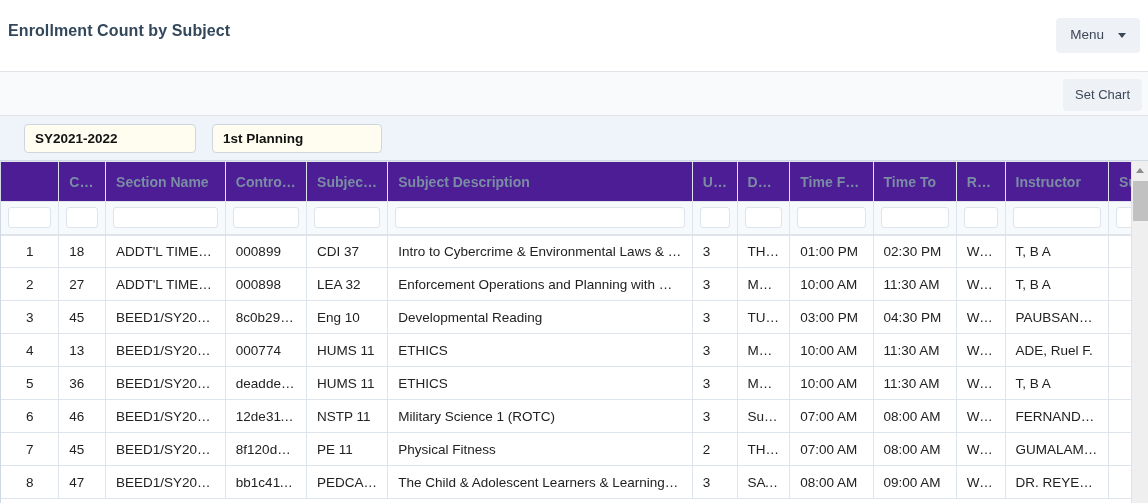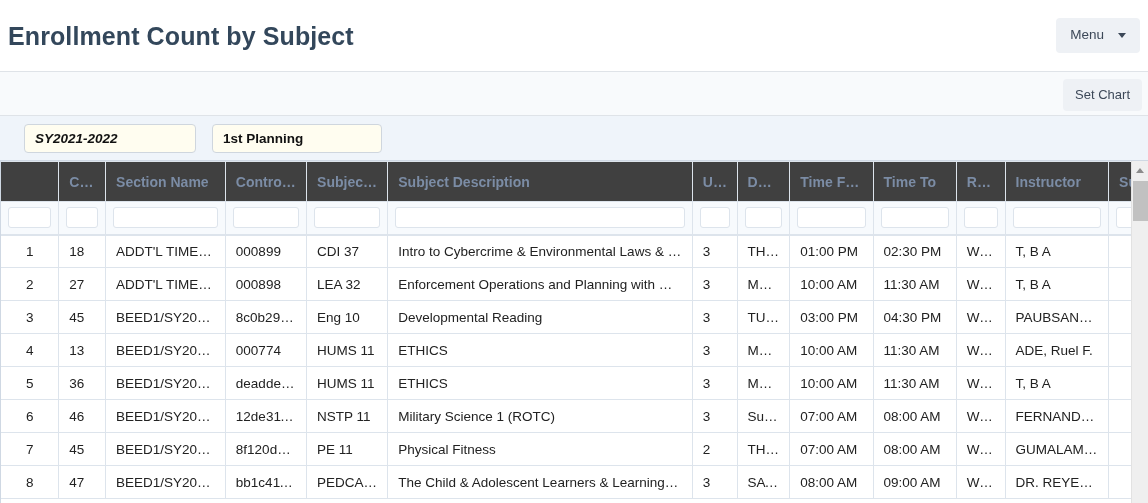--- a/index.html
+++ b/index.html
@@ -16,21 +16,21 @@
   
   .titlebar {
     position: relative;
     height: 72px;
     background: #ffffff;
     border-bottom: 1px solid #dfe3e8;
   }
   .page-title {
     position: absolute;
     left: 8px; top: 22px;
-    font-size: 25px;
+    font-size: 16px;
     font-weight: 600;
     color: #33475b;
     letter-spacing: .1px;
     white-space: nowrap;
   }
   .title-actions {
     position: absolute;
     right: 8px; top: 18px;
     display: flex;
     gap: 8px;
@@ -93,21 +93,21 @@
     font-family: "Liberation Sans", sans-serif;
     font-size: 13.5px;
     font-weight: bold;
     padding: 0 10px;
     display: flex;
     align-items: center;
     cursor: pointer;
     white-space: nowrap;
     overflow: hidden;
   }
-  #combo-year  { left: 24px;  width: 172px; font-style: italic; }
+  #combo-year  { left: 24px;  width: 172px; }
   #combo-sem   { left: 212px; width: 170px; }
 
   
   .grid-wrap {
     position: relative;
     width: 1148px;
     height: 342px;
     background: #ffffff;
     overflow: hidden;
     border-left: 1px solid #cfd8e3;
@@ -121,21 +121,21 @@
   table.grid th, table.grid td {
     border-right: 1px solid #dde4ec;
     border-bottom: 1px solid #dde4ec;
     overflow: hidden;
     white-space: nowrap;
     text-overflow: ellipsis;
   }
 
   thead th {
     height: 40px;
-    background: #404040;
+    background: #4c1d95;
     color: #7b8ca5;
     font-size: 14px;
     font-weight: bold;
     text-align: left;
     padding: 0 10px;
     border-top: 1px solid #dde4ec;
   }
   tr.filter-row td {
     height: 33px;
     background: #f7fafd;

